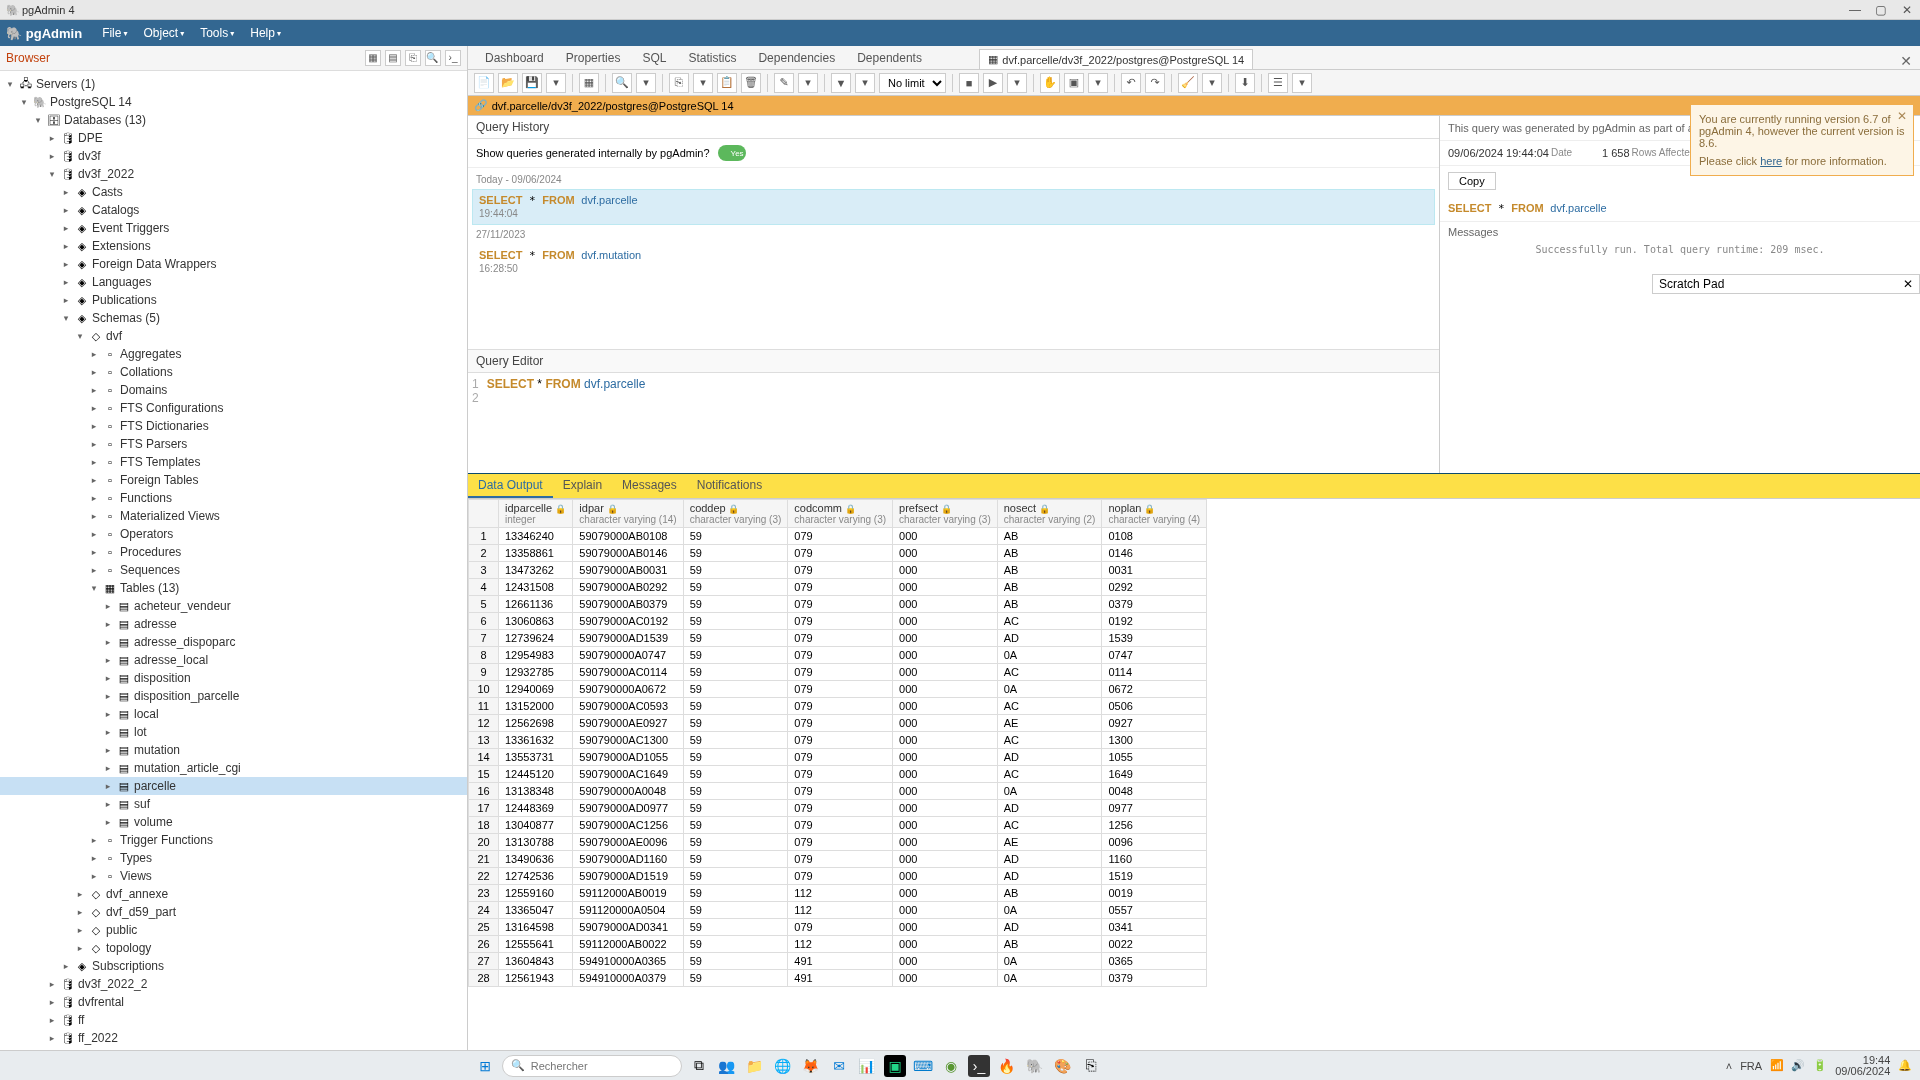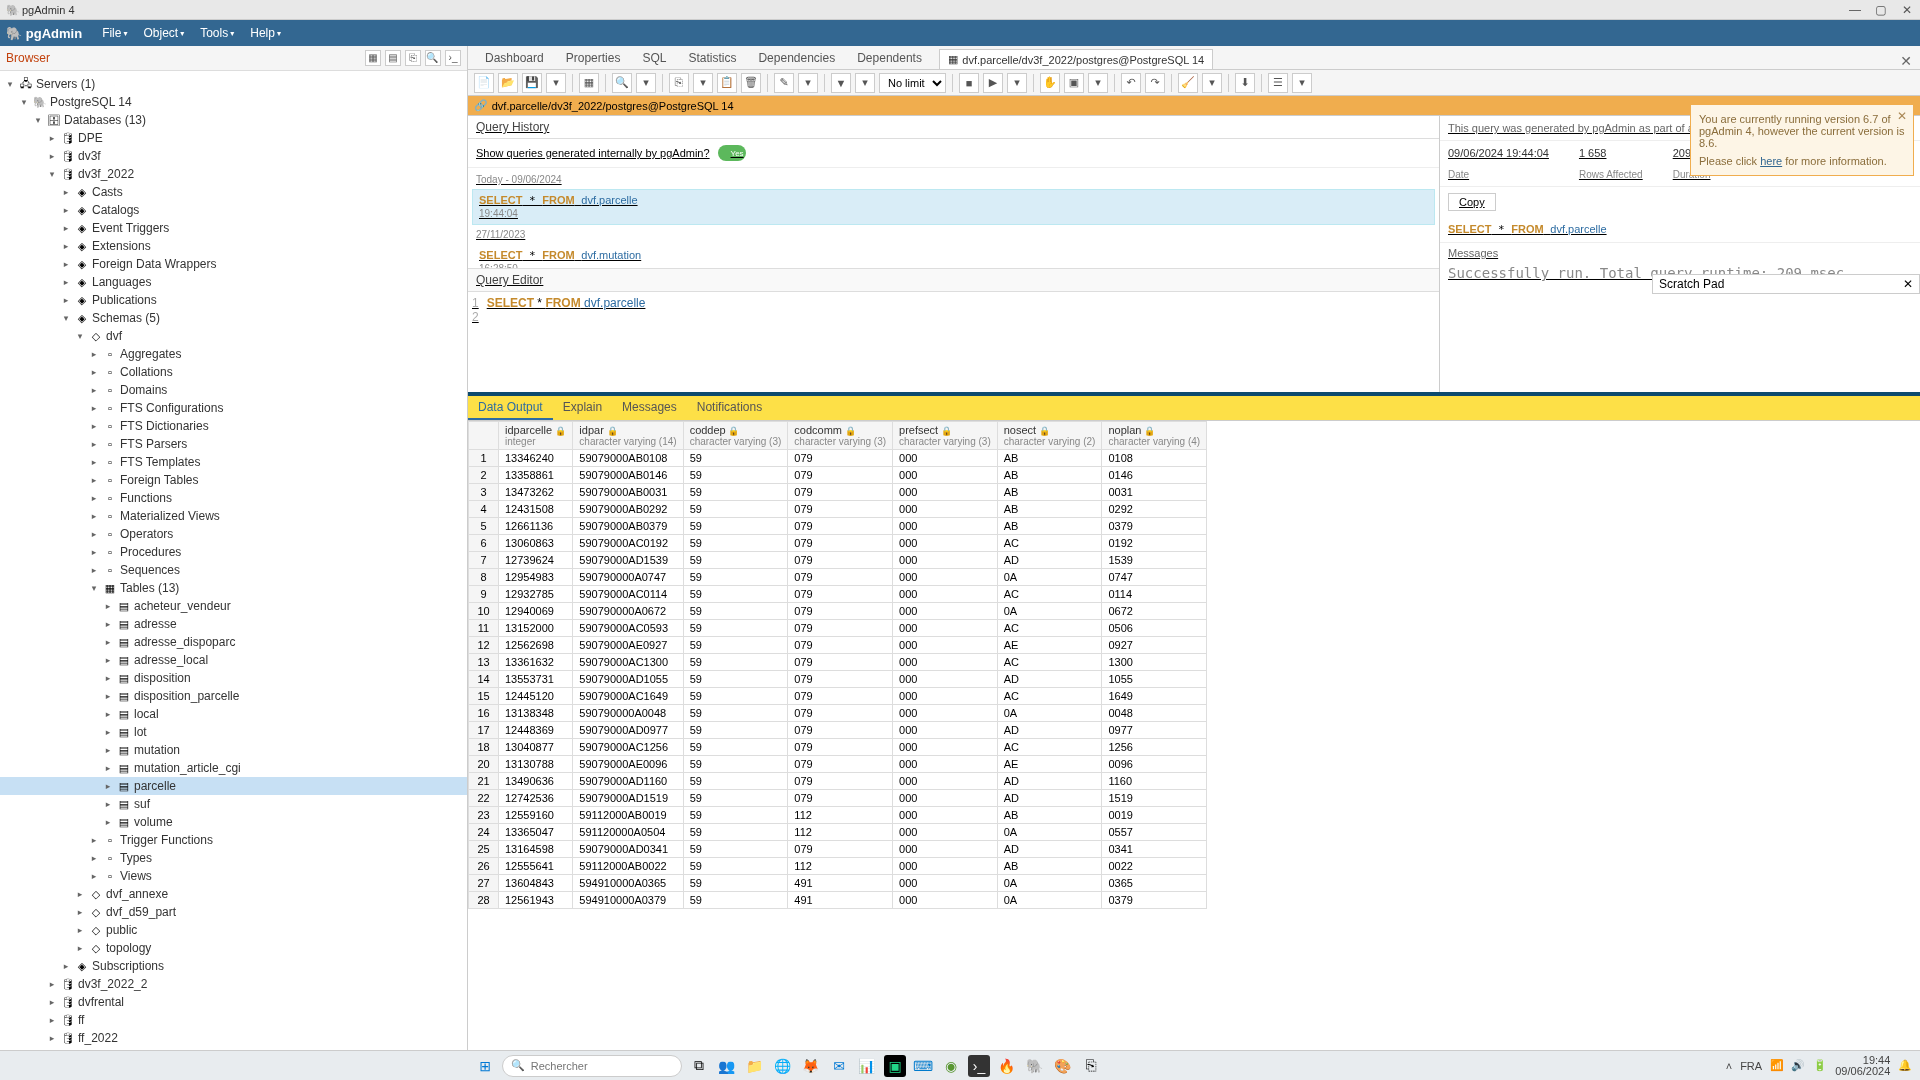--- a/index.html
+++ b/index.html
@@ -32,65 +32,65 @@
 .tree-row { display: flex; align-items: center; height: 18px; cursor: pointer; white-space: nowrap; }
 .tree-row.sel { background: #c7e0f4; }
 .tog { width: 12px; text-align: center; font-size: 9px; color: #666; }
 .ticon { width: 14px; height: 14px; margin: 0 3px; display:inline-flex; align-items:center; justify-content:center; font-size:11px; }
 .tlabel { font-size: 12px; color: #333; }
 
 
 .content { flex: 1; display: flex; flex-direction: column; background: #fafafa; position: relative; }
 
 
-.tabs { height: 24px; display: flex; align-items: flex-end; background: #f5f5f5; border-bottom: 1px solid #ccc; padding-left: 6px; }
+.tabs { height: 24px; display: flex; align-items: flex-end; background: #f5f5f5; border-bottom: 1px solid #ccc; padding-left: 6px; gap: 40px; }
 .tab { padding: 4px 10px; font-size: 12px; color: #555; cursor: pointer; border: 1px solid transparent; border-bottom: none; }
 .file-tab { margin-left: 6px; background:#fff; border:1px solid #ccc; border-bottom:none; display:flex; align-items:center; gap:4px; padding:3px 8px; font-size:11px; color:#333;}
 .file-close { margin-left: auto; padding: 0 8px; font-size: 14px; color: #666; cursor:pointer;}
 
 
 .toolbar { height: 26px; display: flex; align-items: center; gap: 4px; padding: 0 6px; background: #f5f5f5; border-bottom: 1px solid #ccc; }
 .tb-btn { width: 20px; height: 20px; background: #fff; border: 1px solid #ccc; cursor: pointer; font-size:11px; display:flex; align-items:center; justify-content:center; color:#555;}
 .tb-sep { width:1px; height:18px; background:#ccc; margin:0 2px;}
 .tb-select { height: 20px; font-size:11px; border:1px solid #ccc; padding:0 4px; background:#fff;}
 
 
 .connbar { height: 20px; background: #f0ad4e; display: flex; align-items: center; padding: 0 6px; font-size:11px; border-bottom:1px solid #ccc;}
 .conn-icon { margin-right:4px; color:#336791;}
 
 
 .workarea { flex:1; display:flex; flex-direction:column; }
-.upper-panes { height: 280px; display:flex; border-bottom:4px solid #0c4a6e;text-decoration:underline;}
+.upper-panes { height: 358px; display:flex; border-bottom:1px solid #0c4a6e;}
 .qh-pane { flex:1; display:flex; flex-direction:column; border-right:1px solid #ccc; background:#fff;}
 .qh-header { padding:4px 8px; font-size:12px; border-bottom:1px solid #ddd; color:#444;}
 .qh-toolbar { padding:6px 8px; display:flex; align-items:center; gap:8px; border-bottom:1px solid #eee; font-size:11px;}
 .toggle { width:28px; height:16px; background:#5cb85c; border-radius:8px; display:flex; align-items:center; padding:0 2px; cursor:pointer; font-size:8px; color:#fff; justify-content:flex-end;}
 .qh-body { flex:1; overflow:auto; padding:4px;}
 .qh-date { font-size:10px; color:#888; padding:2px 4px;}
 .qh-item { padding:4px 6px; font-family: Consolas, monospace; font-size:11px; border:1px solid transparent; margin:2px 0;}
 .qh-item.sel { background:#d9edf7; border-color:#bce8f1;}
 .qh-ts { font-size:10px; color:#888;}
 .kw { color:#c58a2c; font-weight:bold;}
 .tk { color:#2d6ca2;}
 
 .qe-header { padding:4px 8px; font-size:12px; border-top:1px solid #ddd; border-bottom:1px solid #ddd; background:#f9f9f9; color:#444;}
 .qe-body { height:100px; background:#fff; padding:4px; font-family:Consolas,monospace; font-size:12px; display:flex;}
 .gutter { color:#aaa; padding-right:8px; text-align:right;}
 .code-line { white-space:pre;}
 
 .detail-pane { width: 480px; background:#fff; display:flex; flex-direction:column; }
 .detail-top { padding:6px 8px; font-size:11px; color:#666; border-bottom:1px solid #eee;}
 .detail-meta { display:flex; padding:6px 8px; gap:30px; border-bottom:1px solid #eee;}
-.dm-col { display:flex; flex-direction:column; gap:10px;}
+.dm-col { display:flex; gap:2px;}
 .dm-val { font-size:11px; color:#333;}
 .dm-lbl { font-size:10px; color:#888;}
 .copy-btn { margin:6px 8px; padding:2px 10px; border:1px solid #ccc; background:#fff; font-size:11px; cursor:pointer; width:fit-content;}
 .detail-sql { padding:6px 8px; font-family:Consolas,monospace; font-size:11px;}
 .msg-hdr { padding:4px 8px; font-size:11px; color:#666; border-top:1px solid #eee;}
-.msg-body { padding:2px 8px; font-size:14px; color:#888; font-family:Consolas,monospace; overflow:hidden; white-space:nowrap;}
+.msg-body { padding:2px 8px; font-size:10px; color:#888; font-family:Consolas,monospace; overflow:hidden; white-space:nowrap;text-align:center;}
 
 
 .results-tabs { display:flex; border-bottom:1px solid #ccc; background:#fde047;}
 .rtab { padding:4px 10px; font-size:12px; color:#555; cursor:pointer;}
 .rtab.active { color:#2d6ca2; border-bottom:2px solid #2d6ca2;}
 
 .grid { flex:1; overflow:auto; background:#fff;}
 table { border-collapse:collapse; font-size:11px;}
 th, td { border:1px solid #ddd; padding:2px 6px; text-align:left; white-space:nowrap;}
 th { background:#f5f5f5; font-weight:normal; position:sticky; top:0;}

